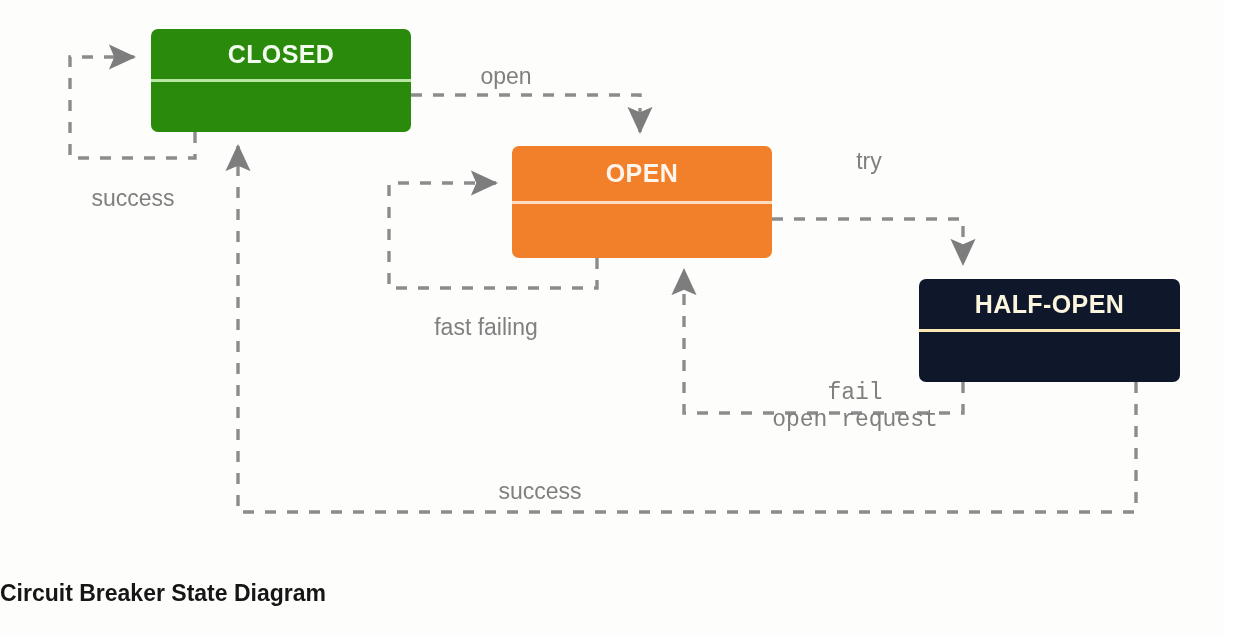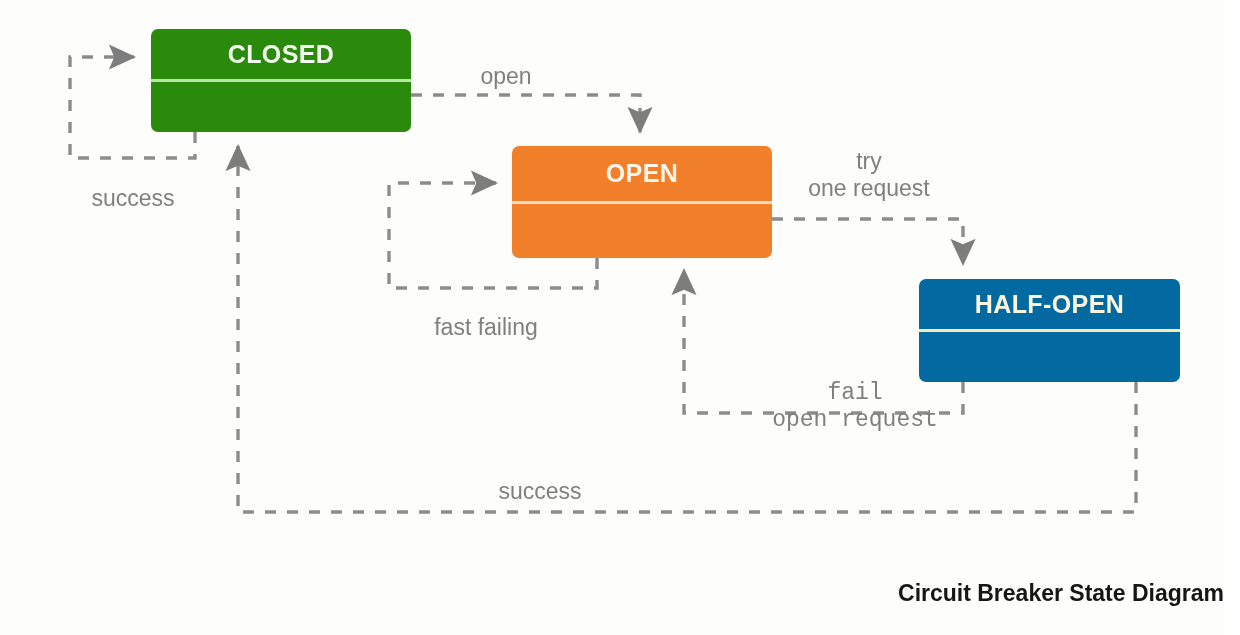--- a/index.html
+++ b/index.html
@@ -69,21 +69,21 @@
   }
   .edge-label.center {
     transform: translateX(-50%);
     text-align: center;
   }
   #diagram-title {
     position: absolute;
     left: 0;
     right: 0;
     top: 580px;
-    text-align: right;
+    text-align: left;
     font-size: 23px;
     font-weight: bold;
     color: #161616;
     z-index: 5;
   }
 </style>
 </head>
 <body>
 
 <div id="canvas">
@@ -120,21 +120,21 @@
   </div>
 
   <div class="state-box" style="left:512px; top:146px; width:260px; height:112px; background:#f2802a;">
     <div class="state-title-band" style="height:55px;">
       <span class="state-title" style="color:#fdf4ec;">OPEN</span>
     </div>
     <div class="state-divider" style="top:55px; background:#fbdcc2;"></div>
     <div class="state-body" style="top:58px; bottom:0;"></div>
   </div>
 
-  <div class="state-box" style="left:919px; top:279px; width:261px; height:103px; background:#0369a1;">
+  <div class="state-box" style="left:919px; top:279px; width:261px; height:103px; background:#0f172a;">
     <div class="state-title-band" style="height:50px;">
       <span class="state-title" style="color:#fdf6df;">HALF-OPEN</span>
     </div>
     <div class="state-divider" style="top:50px; background:#fae9b3;"></div>
     <div class="state-body" style="top:53px; bottom:0;"></div>
   </div>
 
   <div class="edge-label center" style="left:506px; top:63px;">
     <div>open</div>
   </div>
@@ -142,21 +142,20 @@
   <div class="edge-label center" style="left:133px; top:185px;">
     <div>success</div>
   </div>
 
   <div class="edge-label center" style="left:486px; top:314px;">
     <div>fast failing</div>
   </div>
 
   <div class="edge-label center" style="left:869px; top:148px;text-align:center;">
     <div>try</div>
-    <div>one request</div>
   </div>
 
   <div class="edge-label center" style="left:855px; top:380px;font-family:Liberation Mono, monospace;">
     <div>fail</div>
     <div>open request</div>
   </div>
 
   <div class="edge-label center" style="left:540px; top:478px;">
     <div>success</div>
   </div>

